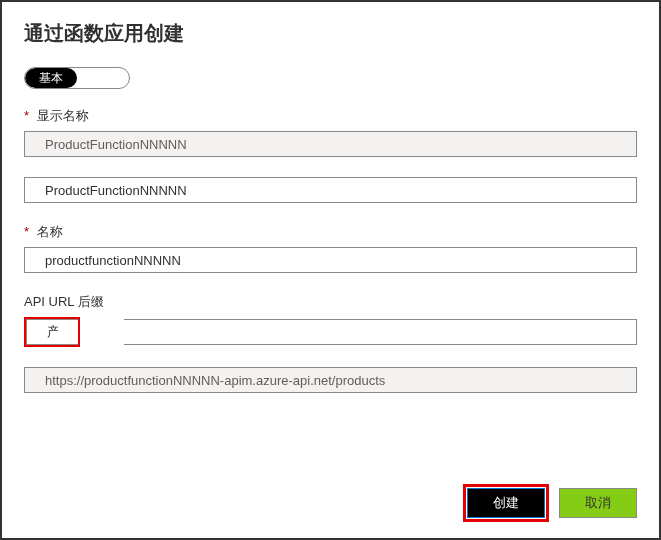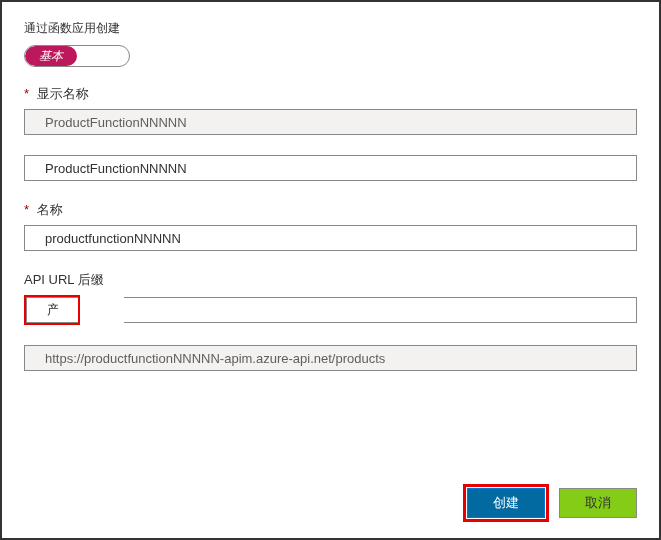--- a/index.html
+++ b/index.html
@@ -16,47 +16,46 @@
     .dialog {
       width: 661px;
       height: 540px;
       border: 2px solid #333;
       padding: 18px 22px;
       display: flex;
       flex-direction: column;
       position: relative;
     }
     .dialog-title {
-      font-size: 12px;
-      font-weight: 400;
+      font-size: 20px;
+      font-weight: 700;
       color: #323130;
-      margin-bottom: 8px;
+      margin-bottom: 20px;
     }
     .toggle-group {
       display: inline-flex;
       border: 1px solid #8a8886;
       border-radius: 12px;
       overflow: hidden;
       margin-bottom: 18px;
       width: fit-content;
       height: 22px;
     }
     .toggle-option {
       padding: 1px 14px;
       font-size: 12px;
       cursor: pointer;
       display: flex;
       align-items: center;
       justify-content: center;
     }
     .toggle-option.active {
-      background: #be185d;
+      background: #000000;
       color: #ffffff;
       border-radius: 10px;
-      font-style: italic;
     }
     .toggle-option:not(.active) {
       color: #605e5c;
       margin-top: 44px;
     }
     .form-group {
       margin-bottom: 20px;
     }
     .form-label {
       display: block;
@@ -119,21 +118,21 @@
       font-family: inherit;
       cursor: pointer;
       border: 1px solid #8a8886;
       background: #84cc16;
       color: #323130;
       display: inline-flex;
       align-items: center;
       justify-content: center;
     }
     .btn.primary {
-      background: #0369a1;
+      background: #000000;
       color: #ffffff;
       border-color: #0078d4;
     }
     .btn-highlight {
       border: 3px solid #e60000;
       display: inline-flex;
       padding: 1px;
     }
   </style>
 </head>

